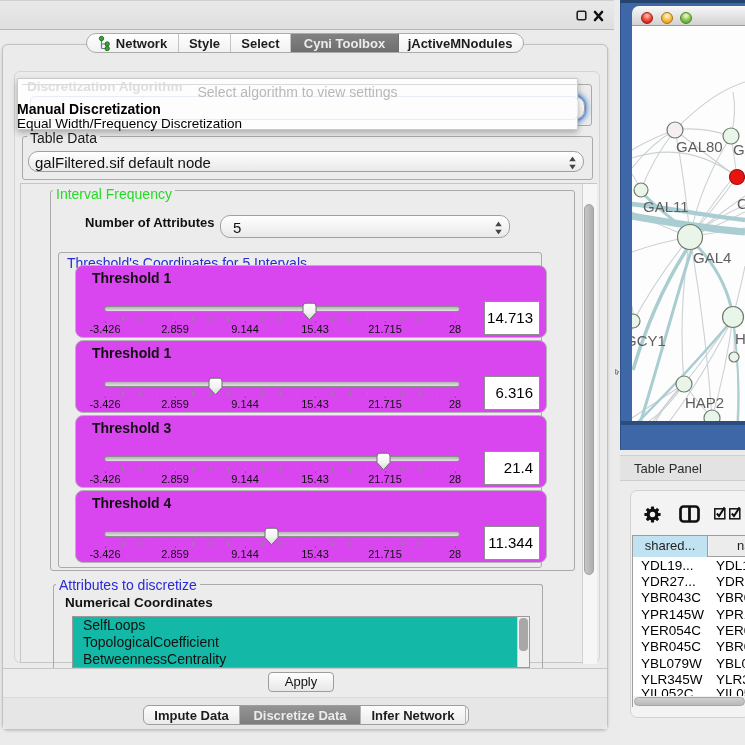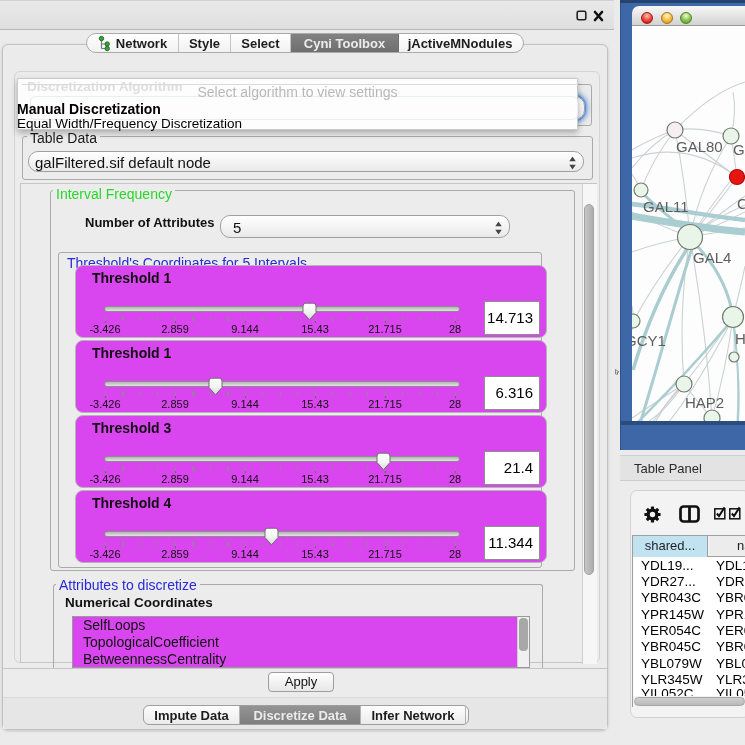--- a/index.html
+++ b/index.html
@@ -40,21 +40,21 @@
   background:repeating-linear-gradient(to right,#666 0 1px,transparent 1px 70px); }
 .ticksMinor { position:absolute; left:29px; width:352px; top:51px; height:4px;
   background:repeating-linear-gradient(to right,#8a8a8a 0 1px,transparent 1px 17.5px); }
 .tlabel { position:absolute; top:57px; font-size:11px; font-weight:normal; color:#111;
   transform:translateX(-50%); }
 .vbox { position:absolute; left:408px; top:35px; width:56px; height:34px; background:#fff;
   border:1px solid #8e8e8e; font-size:15px; color:#000; text-align:right;
   line-height:32px; padding-right:6px; }
 .thumb { position:absolute; top:36px; width:17px; height:19px; }
 
-#attrlist { left:72px; top:616px; width:458px; height:52px; background:#d946ef;
+#attrlist { left:72px; top:616px; width:458px; height:52px; background:#14b8a6;
   border:1px solid #9a9a9a; font-size:14px; color:#111; overflow:hidden; }
 #attrlist div { padding-left:10px; line-height:17px; }
 
 #south { left:3px; top:668px; width:604px; height:61px; background:#ececec;
   border-top:1px solid #c6c6c6; }
 #applybtn { left:268px; top:672px; width:66px; height:20px; border:1px solid #9d9d9d;
   border-radius:4px; background:linear-gradient(#fefefe,#e7e7e7); font-size:13px;
   color:#111; text-align:center; line-height:18px; }
 #btabs { left:143px; top:705px; width:326px; height:20px; border:1px solid #9e9e9e;
   border-radius:6px; background:linear-gradient(#fdfdfd,#ebebeb); display:flex; overflow:hidden; }

